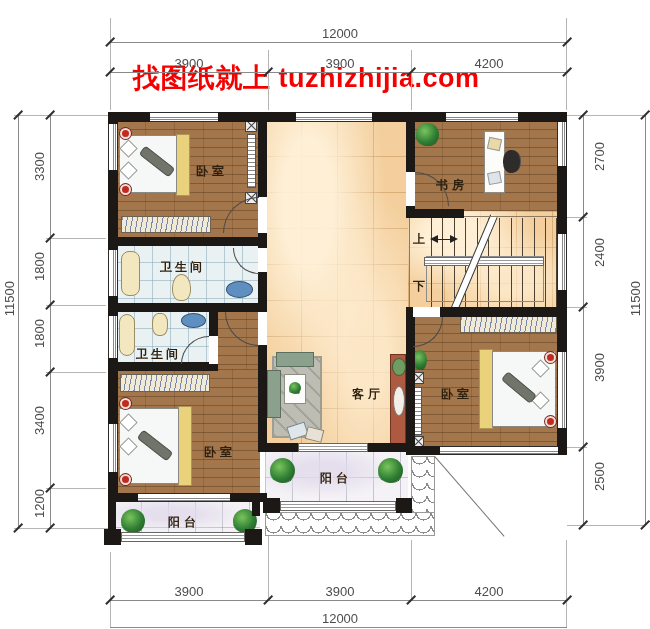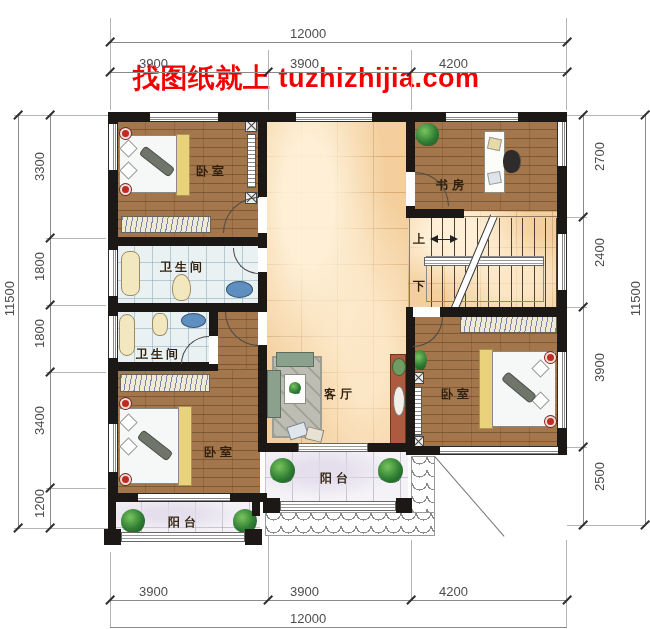--- a/index.html
+++ b/index.html
@@ -2,21 +2,21 @@
 <html><head>
 <meta charset="utf-8">
 <style>
   html,body{margin:0;padding:0;background:#fff;}
   #sheet{position:relative;width:650px;height:629px;background:#fff;overflow:hidden;
          font-family:"Liberation Sans",sans-serif;}
   
   .dline{position:absolute;background:#8a8a8a;}
   .ext{position:absolute;background:#b5b5b5;}
   .tick{position:absolute;width:12px;height:1.6px;background:#2f2f2f;transform:rotate(-45deg);}
-  .dim{position:absolute;color:#4c4c4c;font-size:13px;white-space:nowrap;}
+  .dim{position:absolute;color:#4c4c4c;font-size:13px;text-align:center;white-space:nowrap;}
   .dimv{position:absolute;color:#4c4c4c;font-size:13px;writing-mode:vertical-rl;transform:rotate(180deg);white-space:nowrap;}
   
   .wm{position:absolute;left:133px;top:60px;width:400px;font-size:27px;font-weight:bold;
       color:#f40000;letter-spacing:.5px;white-space:nowrap;}
   
   .wall{position:absolute;background:#1b1815;}
   .col{position:absolute;background:#1b1815;}
   .gap{position:absolute;background:#fff;}
   .winh{position:absolute;box-sizing:border-box;background:#fff;border-top:1.6px solid #2b2b2b;border-bottom:1.6px solid #2b2b2b;
         background-image:repeating-linear-gradient(180deg,transparent 0 1.6px,#888 1.6px 2.4px);}
@@ -294,19 +294,19 @@
 
   <div class="gap" style="left:413px;top:307px;width:27px;height:10px"></div>
   <div class="arc" style="left:413px;top:317px;width:30px;height:30px;border-right-width:1.3px;border-bottom-width:1.3px;border-bottom-right-radius:100%"></div>
 
   <div class="rail" style="left:298px;top:443px;width:70px;height:9px"></div>
 
   <div class="rl" style="left:196px;top:163px">卧室</div>
   <div class="rl" style="left:436px;top:177px">书房</div>
   <div class="rl" style="left:160px;top:259px;letter-spacing:3px">卫生间</div>
   <div class="rl" style="left:136px;top:346px;letter-spacing:3px">卫生间</div>
-  <div class="rl" style="left:324px;top:386px">客厅</div>
+  <div class="rl" style="left:352px;top:386px">客厅</div>
   <div class="rl" style="left:204px;top:444px">卧室</div>
   <div class="rl" style="left:441px;top:386px">卧室</div>
   <div class="rl" style="left:320px;top:470px">阳台</div>
   <div class="rl" style="left:168px;top:514px">阳台</div>
 
 </div>
 
 </body></html>

